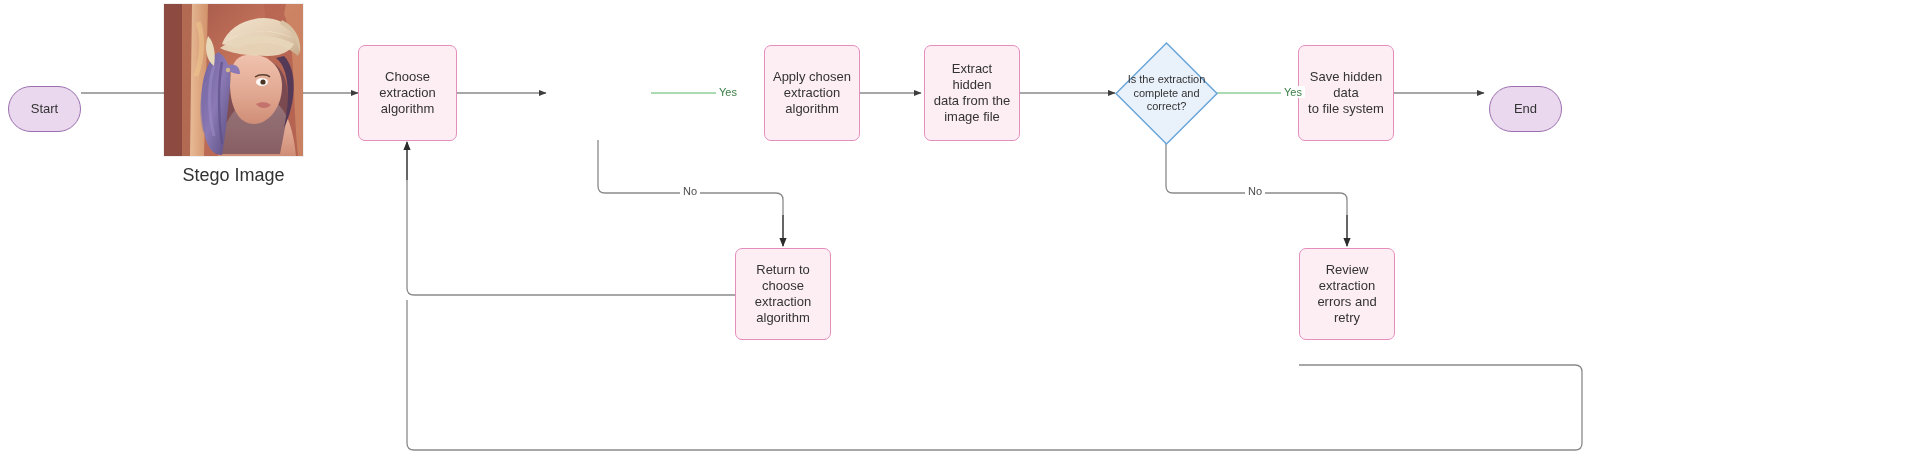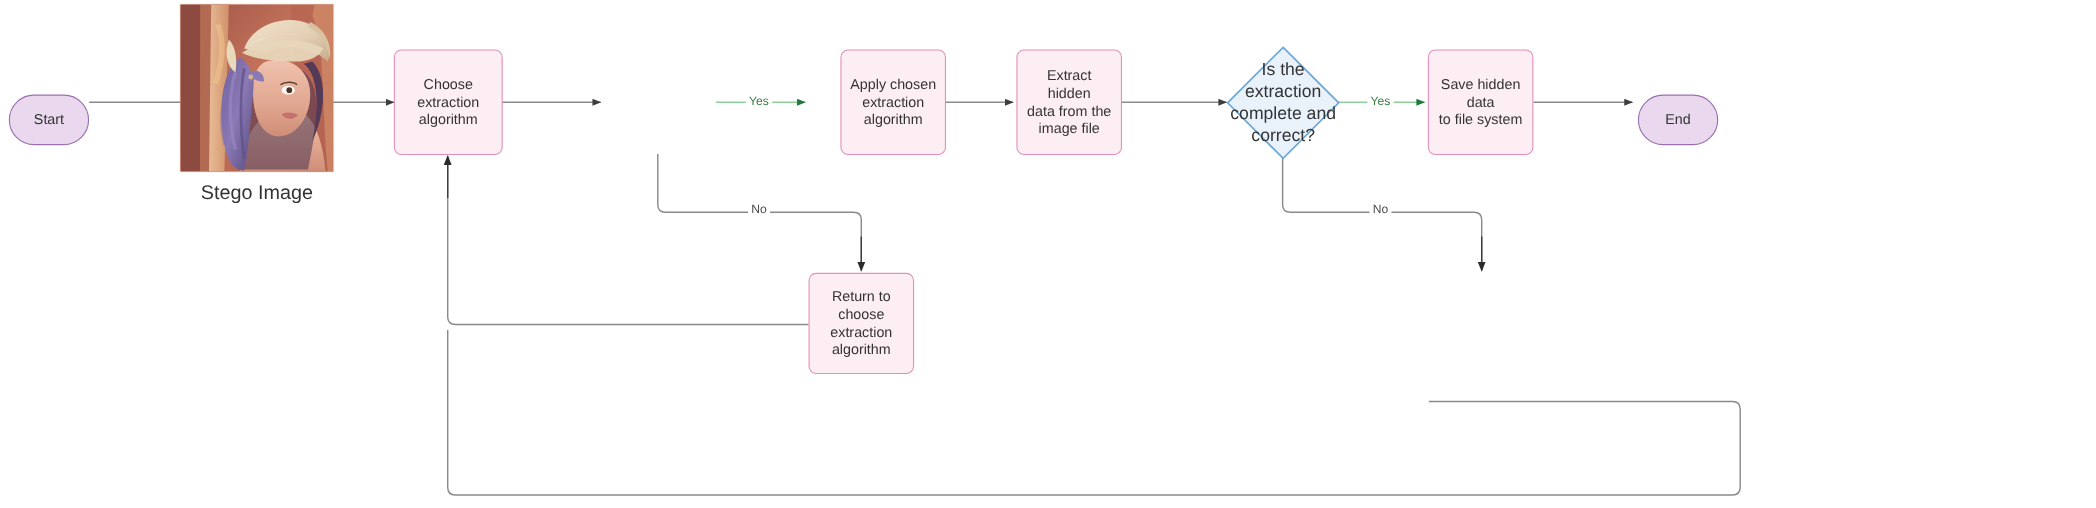--- a/index.html
+++ b/index.html
@@ -108,21 +108,21 @@
   
   .edge-label {
     position: absolute;
     font-size: 11px;
     color: #4d4d4d;
     background: #ffffff;
     padding: 0 3px;
     z-index: 4;
     white-space: nowrap;
   }
-  .edge-label.yes { color: #3a7d44; }
+  .edge-label.yes { color: #3a7d44; margin-left: 38px; }
 </style>
 </head>
 <body>
 
 <div id="canvas">
 
   <svg id="edge-layer" viewBox="0 0 1905 462" width="1905" height="462" xmlns="http://www.w3.org/2000/svg">
     <defs>
       <marker id="arrow-grey" markerWidth="9" markerHeight="9" refX="7.4" refY="3.2" orient="auto" markerUnits="userSpaceOnUse">
         <path d="M0,0 L8,3.2 L0,6.4 z" fill="#3d3d3d"></path>
@@ -259,40 +259,44 @@
   <div class="node process" style="left:924px; top:45px; width:96px; height:96px;">
     <span class="label">Extract hidden
 data from the
 image file</span>
   </div>
 
   <div class="decision-wrap" style="left:1114px; top:41px; width:105px; height:105px;">
     <svg width="105" height="105" viewBox="0 0 105 105" xmlns="http://www.w3.org/2000/svg">
       <polygon points="52.5,2 103,52.5 52.5,103 2,52.5" fill="#e9f1fb" stroke="#6aa6d8" stroke-width="1.5"></polygon>
     </svg>
-    <div class="label" style="font-size:16px;">Is the extraction
+    <div class="label" style="font-size:11px;">Is the extraction
 complete and
 correct?</div>
   </div>
 
   <div class="node process" style="left:1298px; top:45px; width:96px; height:96px;">
     <span class="label">Save hidden data
 to file system</span>
   </div>
 
   <div class="node terminator" style="left:1489px; top:70px; width:73px; height:46px;">
     <span class="label">End</span>
   </div>
 
   <div class="node process" style="left:735px; top:248px; width:96px; height:92px;">
     <span class="label">Return to choose
 extraction
 algorithm</span>
   </div>
 
+  <div class="node process" style="left:1299px; top:248px; width:96px; height:92px;">
+    <span class="label">Review extraction
+errors and retry</span>
+  </div>
 
   <div class="edge-label yes" style="left:678px; top:86px;">Yes</div>
 
   <div class="edge-label" style="left:680px; top:185px;">No</div>
 
   <div class="edge-label yes" style="left:1243px; top:86px;">Yes</div>
 
   <div class="edge-label" style="left:1245px; top:185px;">No</div>
 
 </div>

